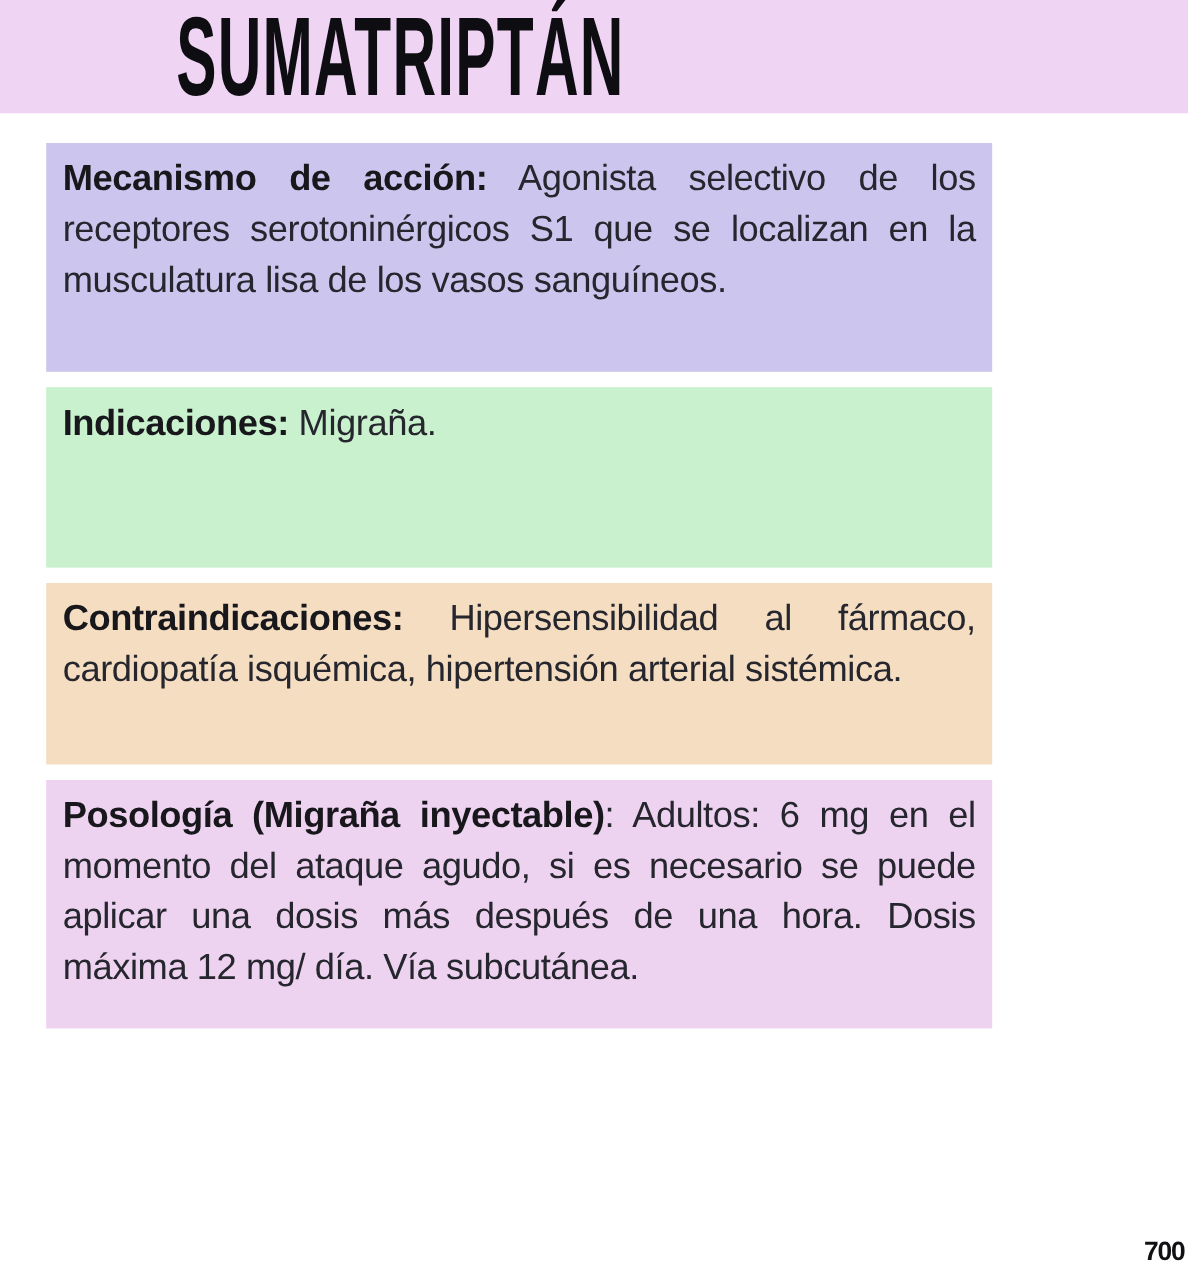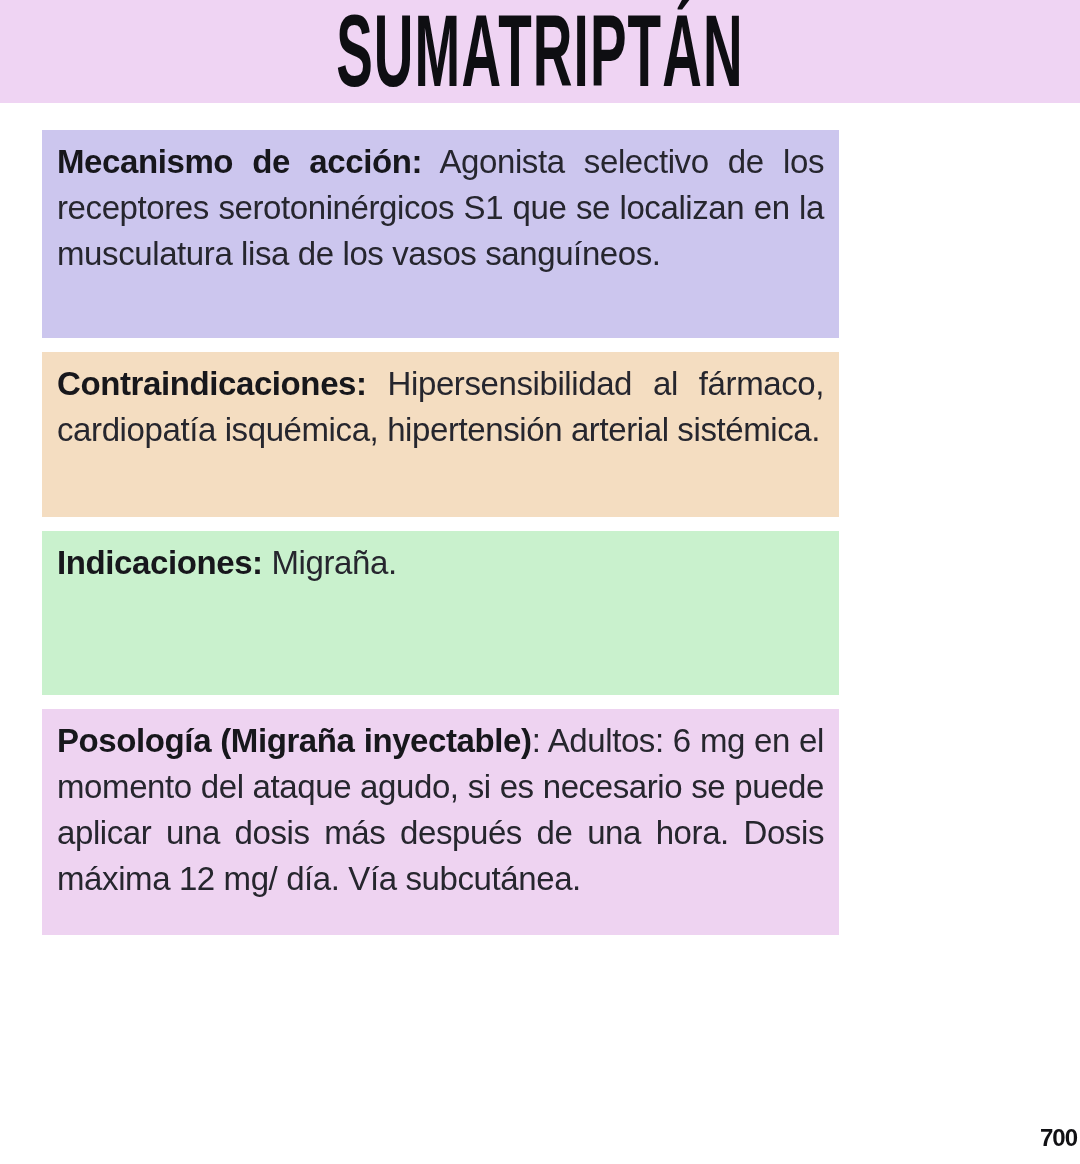--- a/index.html
+++ b/index.html
@@ -13,41 +13,41 @@
     height: 1164px;
     background: #ffffff;
     overflow: hidden;
     font-family: "Liberation Sans", sans-serif;
   }
   .title-bar {
     width: 1080px;
     height: 103px;
     display: flex;
     align-items: center;
-    justify-content: center;
+    justify-content: flex-start;
     overflow: visible;
   }
   .title-text {
     display: inline-block;
     font-size: 98px;
     line-height: 103px;
     font-weight: bold;
     color: #0e0e12;
     letter-spacing: 2px;
     transform: scaleX(0.56) scaleY(1.04);
     transform-origin: center center;
     white-space: nowrap;
   }
   .sections {
     margin-top: 27px;
   }
   .section {
     box-sizing: border-box;
     margin-left: 42px;
-    width: 797px;
+    width: 860px;
     padding: 9px 15px 0 15px;
     margin-bottom: 14px;
     text-align: justify;
     font-size: 33px;
     line-height: 46px;
     letter-spacing: -0.4px;
     color: #26262e;
   }
   .section .lbl {
     font-weight: bold;
@@ -76,26 +76,26 @@
   <div class="title-bar" style="background: rgb(239, 212, 243);">
     <span class="title-text">SUMATRIPTÁN</span>
   </div>
 
   <div class="sections">
 
     <div class="section s1" style="background: rgb(204, 198, 238);">
       <span class="lbl">Mecanismo de acción:</span><span> Agonista selectivo de los receptores serotoninérgicos S1 que se localizan en la musculatura lisa de los vasos sanguíneos.</span>
     </div>
 
+    <div class="section s2" style="background: rgb(201, 241, 205);">
+      <span class="lbl">Indicaciones:</span><span> Migraña.</span>
+    </div>
+
     <div class="section s3" style="background: rgb(244, 221, 193);">
       <span class="lbl">Contraindicaciones:</span><span> Hipersensibilidad al fármaco, cardiopatía isquémica, hipertensión arterial sistémica.</span>
-    </div>
-
-    <div class="section s2" style="background: rgb(201, 241, 205);">
-      <span class="lbl">Indicaciones:</span><span> Migraña.</span>
     </div>
 
 
     <div class="section s5" style="background: rgb(238, 211, 241);">
       <span class="lbl">Posología (Migraña inyectable)</span><span>: Adultos: 6 mg en el momento del ataque agudo, si es necesario se puede aplicar una dosis más después de una hora. Dosis máxima 12 mg/ día. Vía subcutánea.</span>
     </div>
 
   </div>
 
   <div class="page-number">700</div>

